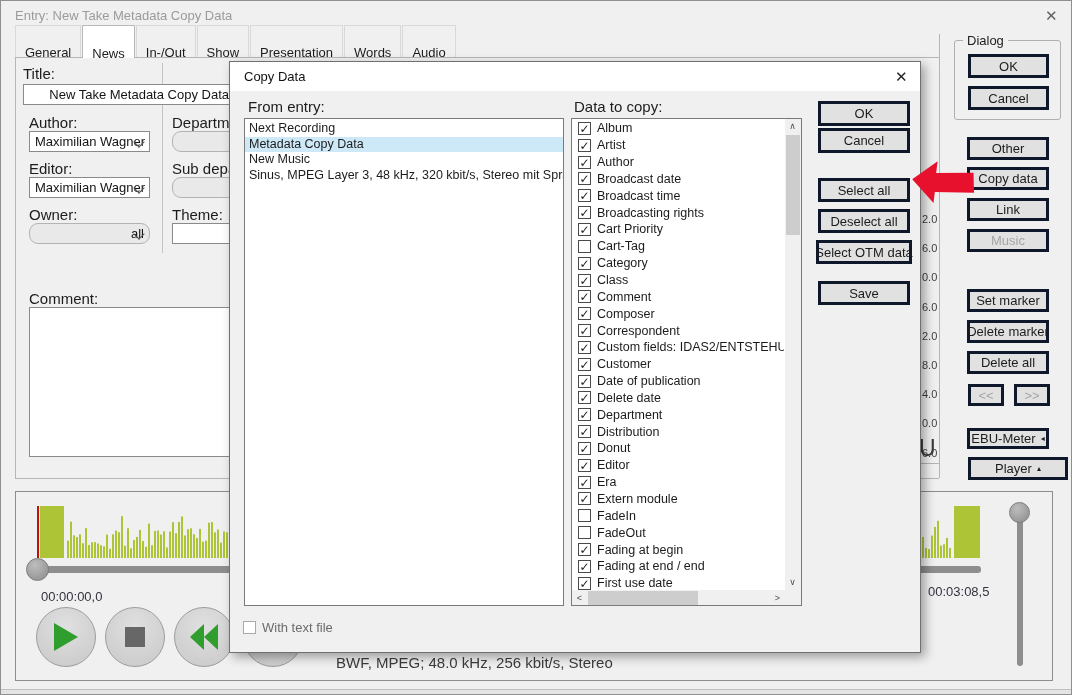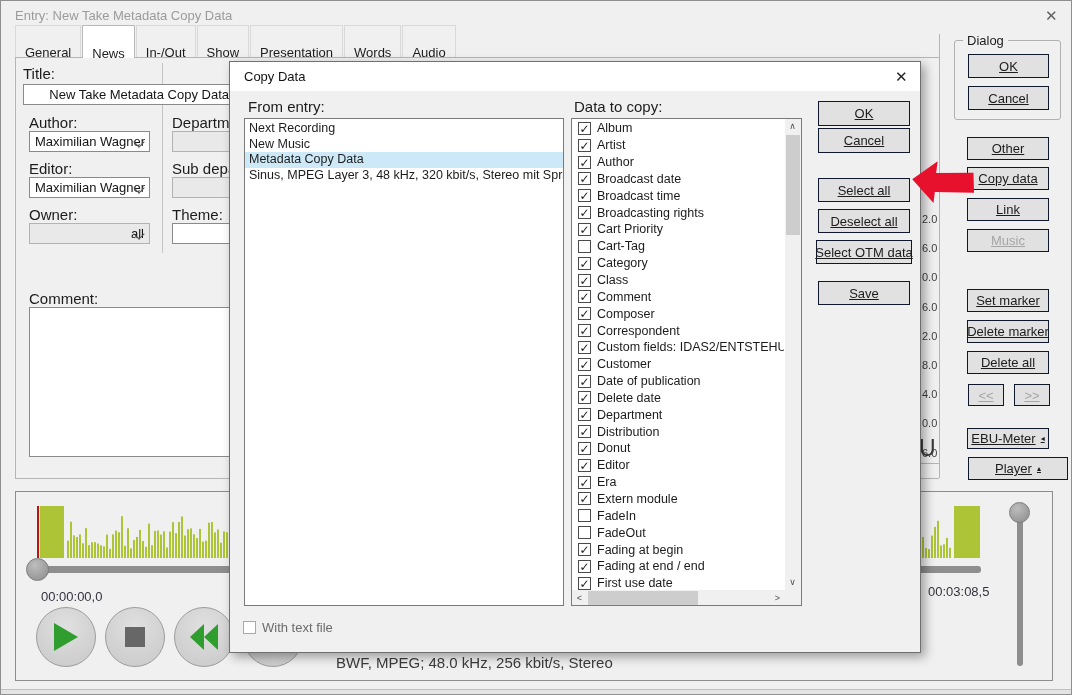--- a/index.html
+++ b/index.html
@@ -3,25 +3,25 @@
 <meta charset="utf-8">
 <style>
   html,body{margin:0;padding:0;background:#cfcfcf;}
   .screen{position:relative;width:1072px;height:695px;background:#f0f0f0;
           font-family:"Liberation Sans","DejaVu Sans",sans-serif;overflow:hidden;
           border:1px solid #8f8f8f;box-sizing:border-box;}
   .abs{position:absolute;}
   .lbl{position:absolute;font-size:15px;color:#1c1c1c;white-space:nowrap;}
   .inp{position:absolute;background:#fff;border:1px solid #8a8a8a;font-size:13px;color:#141414;
        padding:2px 5px;white-space:nowrap;overflow:hidden;box-sizing:border-box;text-align:right;}
-  .inp.gray{background:#e9e9e9;border-color:#b3b3b3;}
+  .inp.gray{background:#e9e9e9;border-color:#b3b3b3;border-radius:9px;}
   .combo .chev{position:absolute;right:6px;top:6px;width:7px;height:7px;
        border-right:1.4px solid #555;border-bottom:1.4px solid #555;transform:rotate(45deg);}
-  .btn{position:absolute;background:#e1e1e1;border:1px solid #0f172a;font-size:13px;color:#1c1c1c;
-       display:flex;align-items:center;justify-content:center;white-space:nowrap;box-sizing:border-box;text-decoration:underline;}
+  .btn{position:absolute;background:#e1e1e1;border:3px solid #0f172a;font-size:13px;color:#1c1c1c;
+       display:flex;align-items:center;justify-content:center;white-space:nowrap;box-sizing:border-box;}
   .btn.disabled{color:#a5a5a5;}
   .titlebar-text{position:absolute;left:14px;top:7px;font-size:13px;color:#9b9b9b;}
   .close-x{position:absolute;font-size:15px;color:#5f5f5f;}
   .tabbar{position:absolute;left:14px;top:34px;height:23px;display:flex;align-items:flex-end;}
   .tab{height:21px;line-height:21px;padding:16px 9px;font-size:13px;color:#1c1c1c;background:#f0f0f0;
        border:1px solid #d9d9d9;border-bottom:none;margin-right:1px;box-sizing:border-box;}
   .tab.active{height:25px;line-height:24px;background:#fff;border-color:#b9b9b9;position:relative;z-index:3;}
   .hline,.vline{position:absolute;background:#b5b5b5;}
   .listbox{position:absolute;background:#fff;border:1px solid #7a7a7a;overflow:hidden;box-sizing:border-box;}
   .list-row{height:15.5px;line-height:15.5px;font-size:12.5px;padding-left:4px;white-space:nowrap;color:#1c1c1c;}
@@ -475,22 +475,22 @@
   <div class="abs" style="left:0;top:688px;width:1072px;height:7px;background:#e4e4e4;border-top:1px solid #c0c0c0;"></div>
 
   <div class="dialog">
     <div class="dlg-title"></div>
     <div class="dlg-title-text">Copy Data</div>
     <div class="close-x" style="left:665px;top:6px;color:#222;">✕</div>
 
     <div class="lbl" style="left:18px;top:36px;">From entry:</div>
     <div class="listbox" style="left:14px;top:56px;width:320px;height:488px;padding-top:2px;">
         <div class="list-row">Next Recording</div>
+        <div class="list-row selected">Metadata Copy Data</div>
         <div class="list-row">New Music</div>
-        <div class="list-row selected">Metadata Copy Data</div>
         <div class="list-row">Sinus, MPEG Layer 3, 48 kHz, 320 kbit/s, Stereo mit Sprache</div>
       </div>
 
     <div class="lbl" style="left:344px;top:36px;">Data to copy:</div>
     <div class="listbox" style="left:341px;top:56px;width:231px;height:488px;">
       <div class="abs" style="left:0;top:1px;width:212px;height:470px;overflow:hidden;">
           <div class="crow">
             <span class="cb">✓</span>
             <span class="clabel">Album</span>
           </div>

